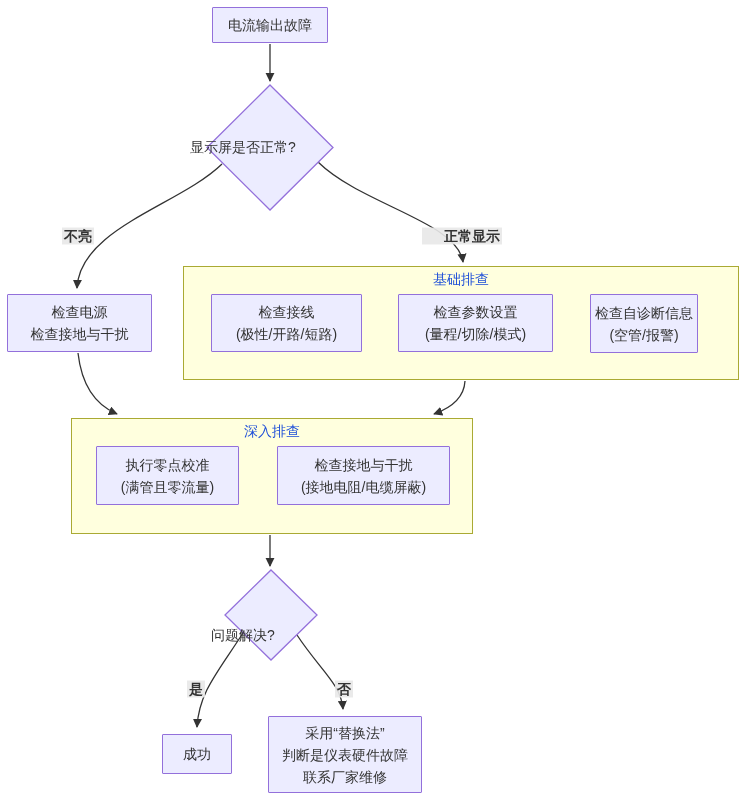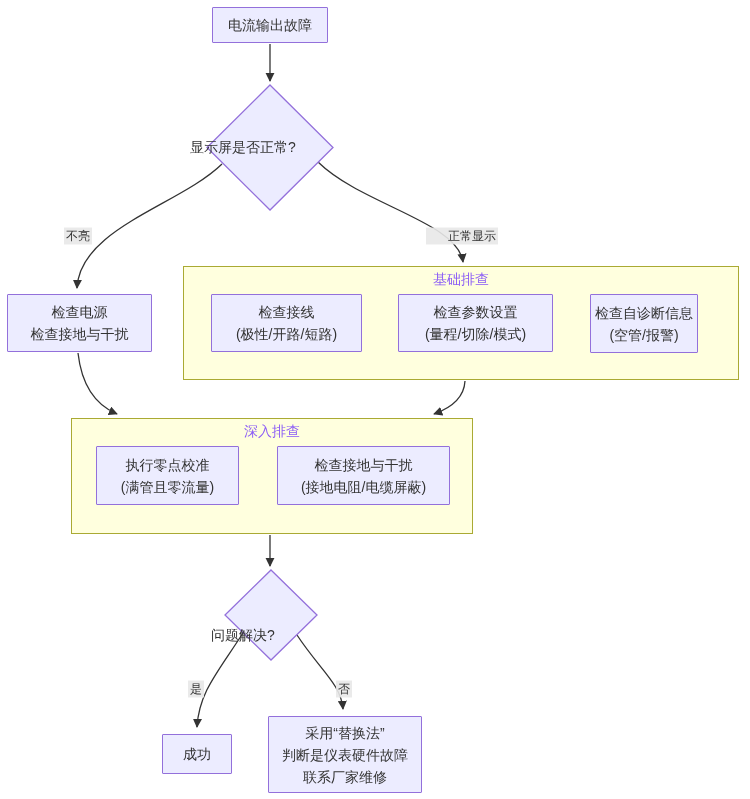--- a/index.html
+++ b/index.html
@@ -16,21 +16,21 @@
     position: absolute;
     background: #FFFFDE;
     border: 1px solid #AAAA33;
     box-sizing: border-box;
     z-index: 1;
   }
   .sg-title {
     text-align: center;
     font-size: 14px;
     padding-top: 4px;
-    color: #8b5cf6;
+    color: #1d4ed8;
   }
   .edge-layer {
     position: absolute;
     left: 0; top: 0;
     z-index: 2;
   }
   .edge-layer path.edge {
     fill: none;
     stroke: #333333;
     stroke-width: 1.3;
@@ -58,25 +58,26 @@
   .dtext {
     position: absolute;
     font-size: 14px;
     text-align: left;
     z-index: 4;
   }
   .elabel {
     position: absolute;
     transform: translate(-50%, -50%);
     background: rgba(232,232,232,0.9);
-    font-size: 12px;
+    font-size: 14px;
     line-height: 17px;
     padding: 0 2px;
     white-space: nowrap;
     z-index: 4;
+    font-weight: bold;
   }
 </style>
 </head>
 <body>
 
 <div class="canvas">
 
   <div class="subgraph" style="left:183px; top:266px; width:556px; height:114px;">
     <div class="sg-title">基础排查</div>
   </div>

